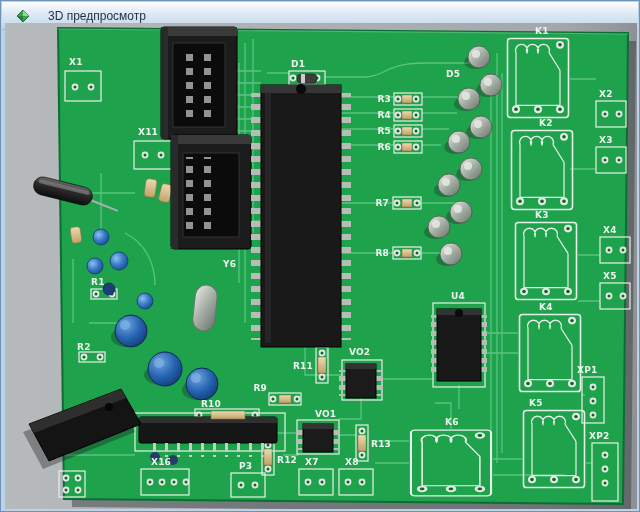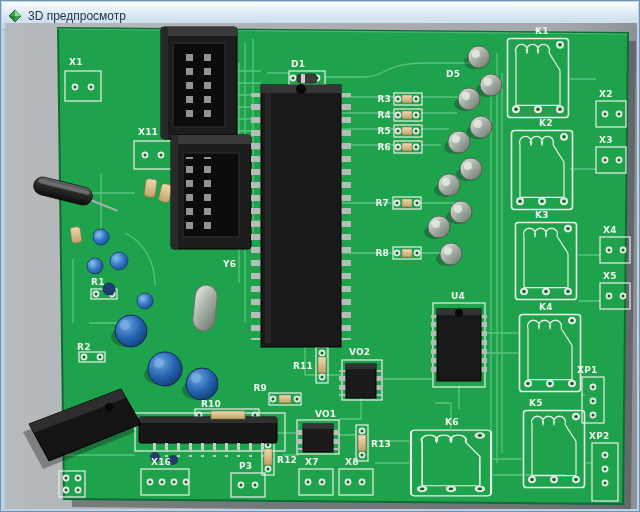--- a/index.html
+++ b/index.html
@@ -1,20 +1,20 @@
 <!DOCTYPE html>
 <html><head>
 <meta charset="utf-8">
 <style>
   html,body{margin:0;padding:0;background:#777;}
   .window{width:640px;height:512px;position:relative;background:#bdd2e6;border:1px solid #6f93b4;
           box-sizing:border-box;font-family:"Liberation Sans",sans-serif;overflow:hidden;}
   .titlebar{position:absolute;top:1px;left:1px;right:1px;height:28px;
             background:linear-gradient(#fbfdfe,#dde9f4 45%,#c2d6e9);
-            border-bottom:1px solid #9fb8d0;display:flex;align-items:center;gap:6px;padding:0 6px;box-sizing:border-box;}
+            border-bottom:1px solid #9fb8d0;display:flex;align-items:center;gap:18px;padding:0 14px;box-sizing:border-box;}
   .titletext{font-size:12px;color:#1e3048;}
   .content{position:absolute;left:4px;top:22px;width:632px;height:486px;background:#b3b7bb;}
   svg text{font-family:"DejaVu Sans",sans-serif;font-size:9px;font-weight:bold;fill:#eef4ee;letter-spacing:.2px;}
 </style>
 </head>
 <body>
 
 <div class="window">
   <div class="titlebar">
     <svg width="14" height="14" viewBox="0 0 14 14">

